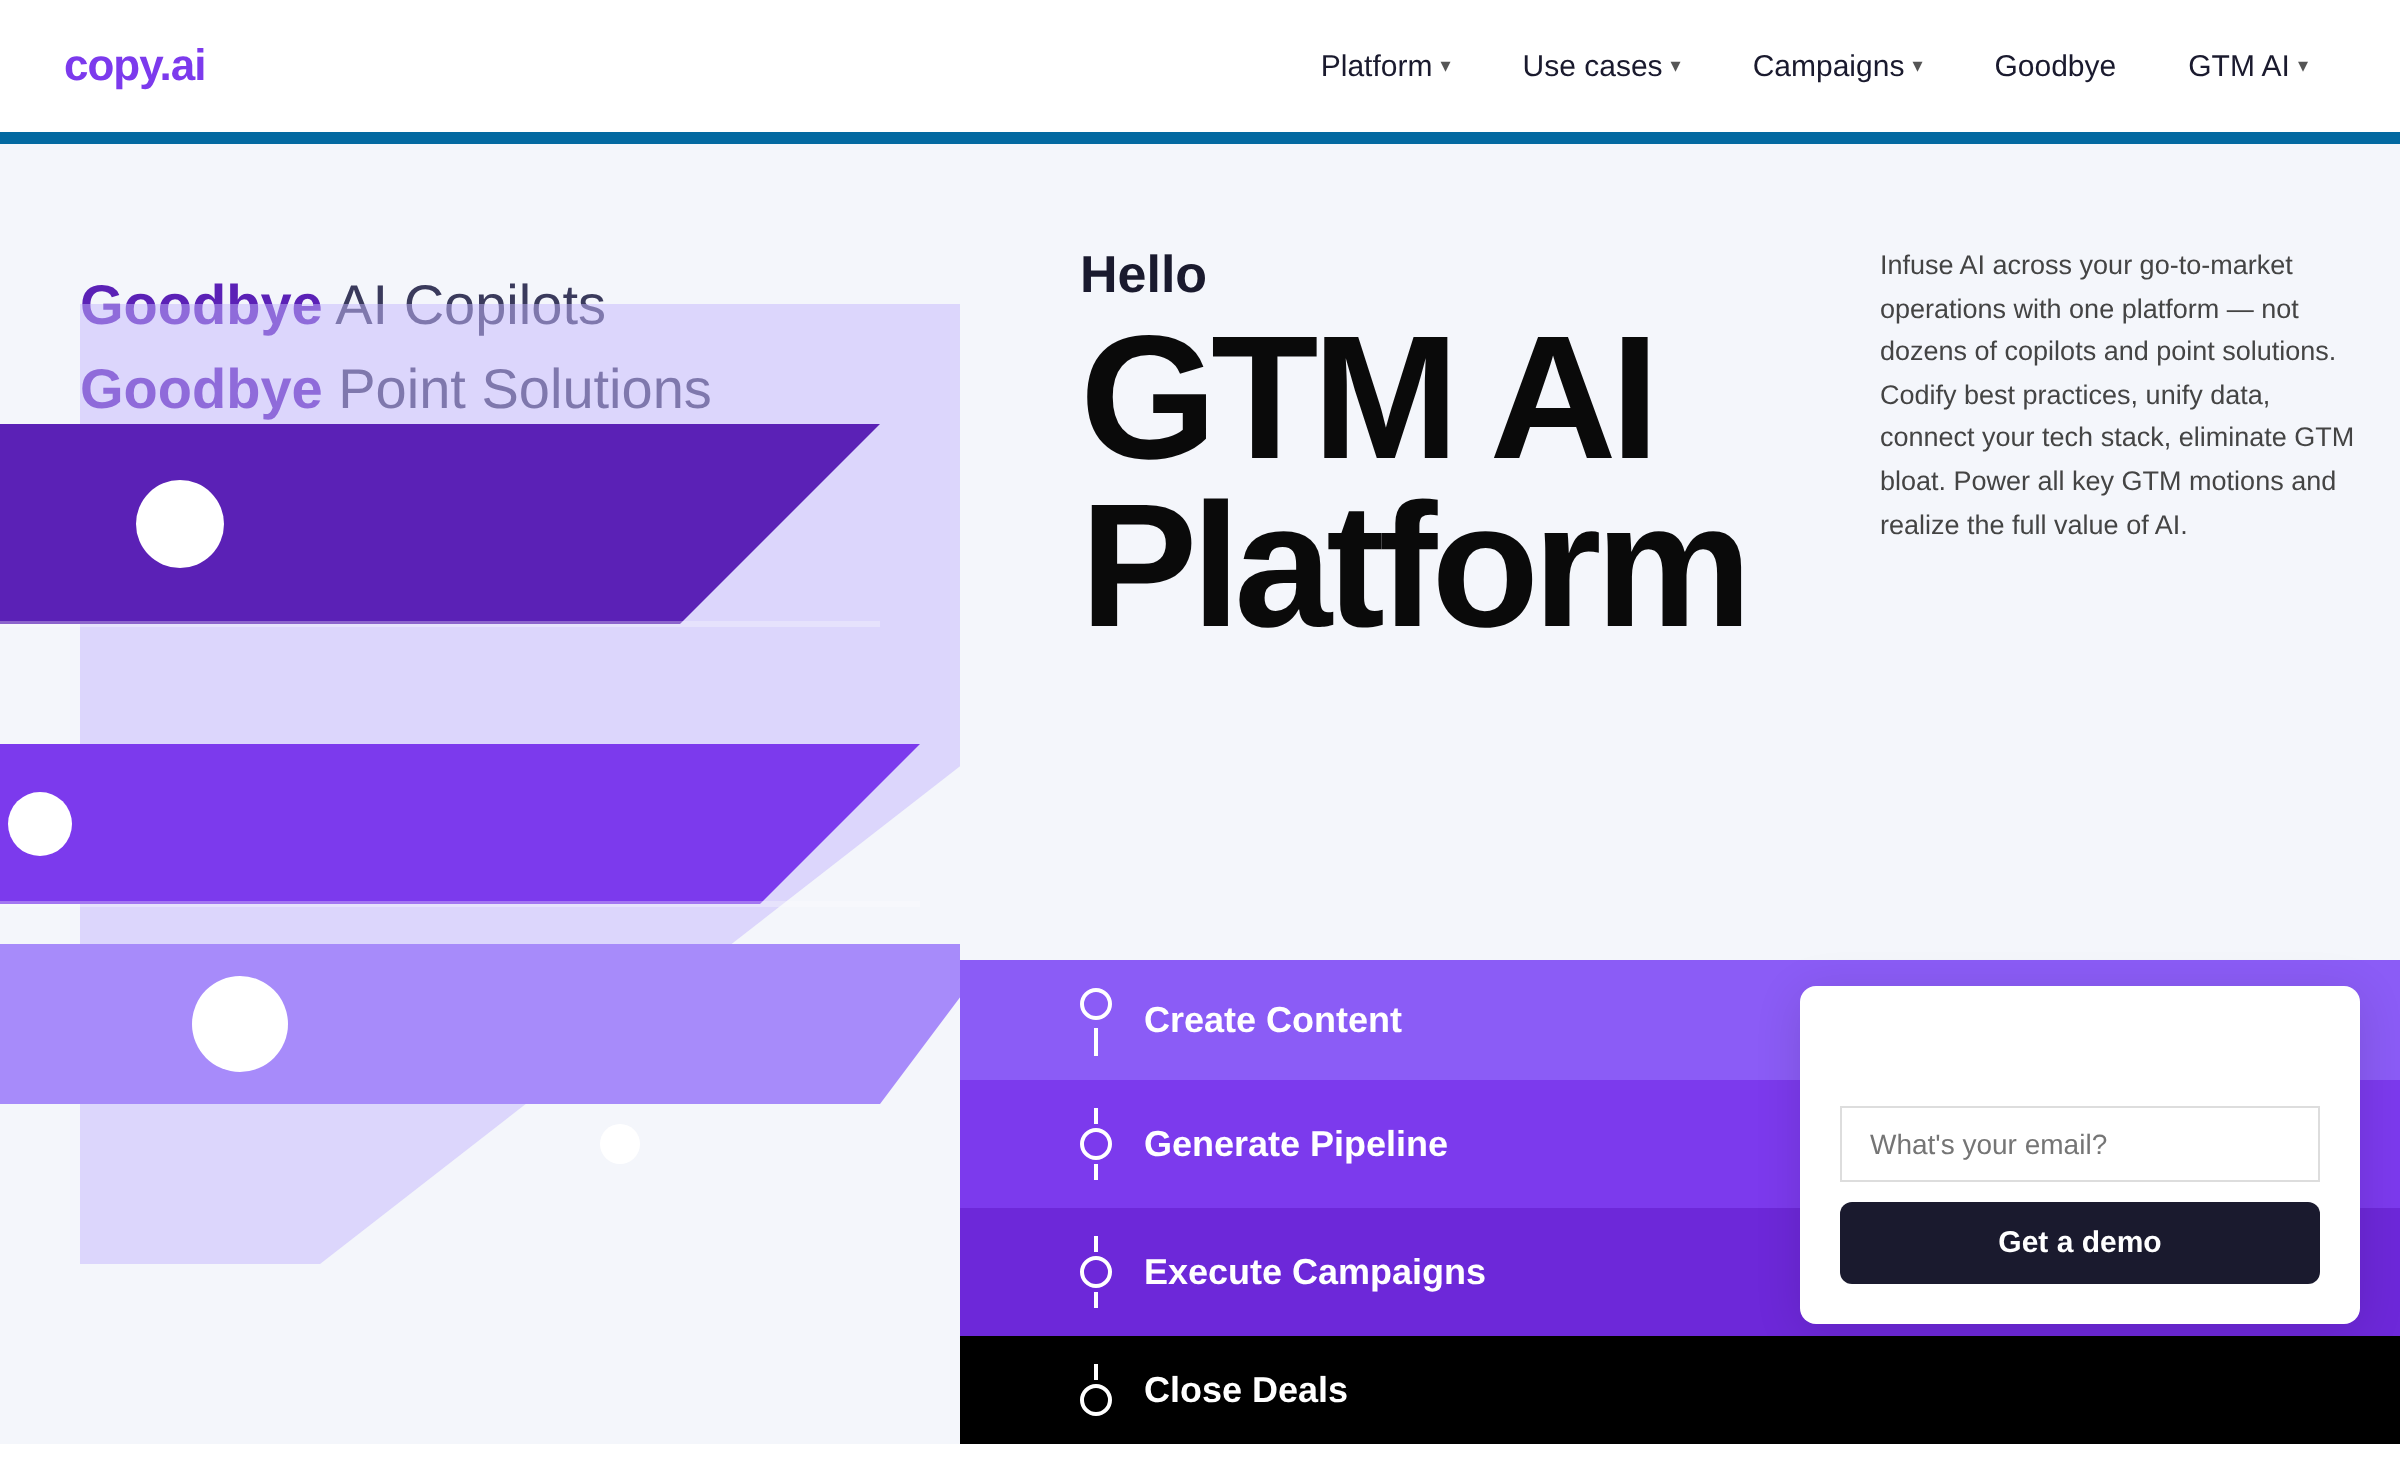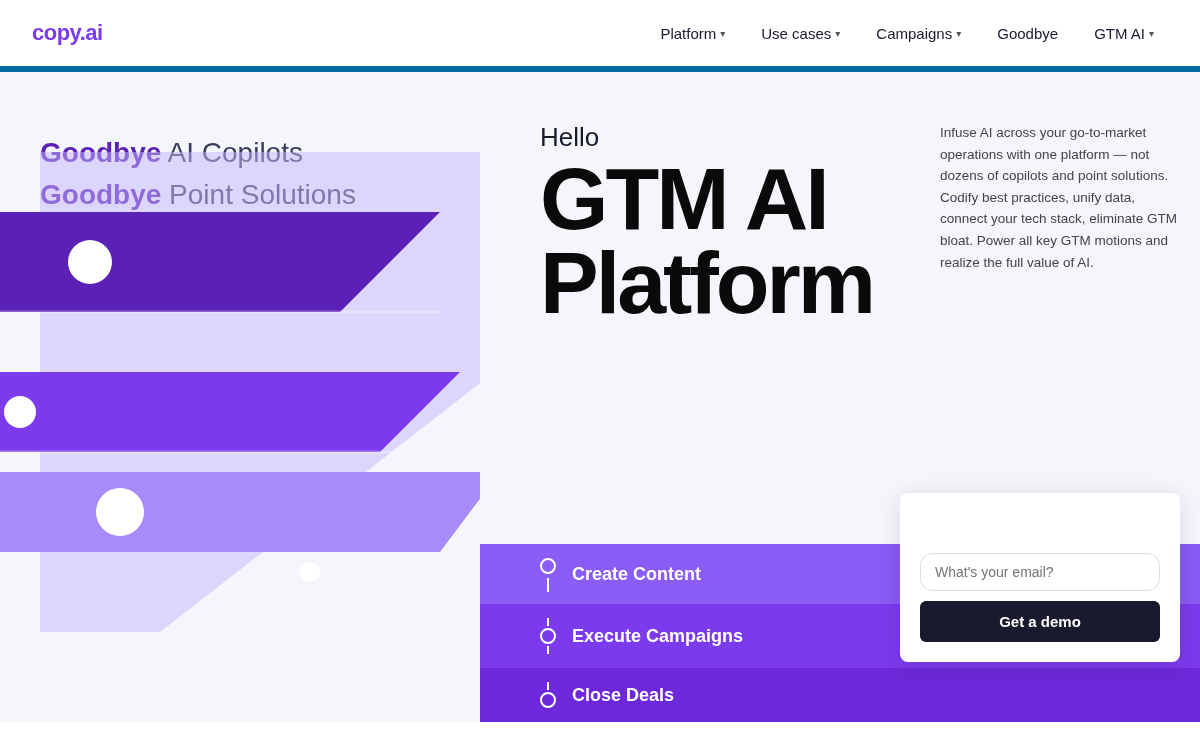--- a/index.html
+++ b/index.html
@@ -83,21 +83,21 @@
     .hero-right {
       flex: 1;
       position: relative;
       background: #f4f6fb;
       padding: 50px 40px 0 60px;
       z-index: 2;
       overflow: hidden;
     }
     .hello-label {
       font-size: 26px;
-      font-weight: 400;
+      font-weight: 700;
       color: #1a1a2e;
       margin-bottom: 4px;
     }
     .gtm-title {
       font-size: 88px;
       font-weight: 900;
       color: #0a0a0a;
       line-height: 0.95;
       letter-spacing: -3px;
       margin-bottom: 0;
@@ -135,21 +135,21 @@
     .item-row {
       display: flex;
       align-items: center;
       padding: 14px 60px;
       gap: 16px;
       position: relative;
     }
     .item-row:nth-child(1) { background: #8b5cf6; }
     .item-row:nth-child(2) { background: #7c3aed; }
     .item-row:nth-child(3) { background: #6d28d9; }
-    .item-row:nth-child(4) { background: #6d28d9; }
+    .item-row:nth-child(4) { background: #000000; }
 
     .item-connector {
       display: flex;
       flex-direction: column;
       align-items: center;
       position: relative;
     }
     .item-dot {
       width: 16px;
       height: 16px;
@@ -180,21 +180,21 @@
       background: #fff;
       padding: 20px;
       border-radius: 8px;
       box-shadow: 0 4px 24px rgba(0,0,0,0.12);
       width: 280px;
       z-index: 20;
     }
     .email-input {
       width: 100%;
       border: 1px solid #ddd;
-      border-radius: 12px;
+      border-radius: 0;
       padding: 10px 14px;
       font-size: 14px;
       color: #999;
       margin-bottom: 10px;
       outline: none;
       margin-top: 40px;
     }
     .demo-btn {
       width: 100%;
       background: #1a1a2e;
@@ -303,20 +303,28 @@
 
     <p class="hero-description">Infuse AI across your go-to-market operations with one platform — not dozens of copilots and point solutions. Codify best practices, unify data, connect your tech stack, eliminate GTM bloat. Power all key GTM motions and realize the full value of AI.</p>
 
     <div class="items-overlay">
       <div class="item-row">
         <div class="item-connector">
           <div class="item-dot"></div>
           <div class="item-line-above" style="height:14px; background:white; width:2px; margin-top:4px;"></div>
         </div>
         <span class="item-text">Create Content</span>
+      </div>
+      <div class="item-row">
+        <div class="item-connector">
+          <div style="width:2px;height:8px;background:white;margin-bottom:2px;"></div>
+          <div class="item-dot"></div>
+          <div style="width:2px;height:8px;background:white;margin-top:2px;"></div>
+        </div>
+        <span class="item-text">Generate Pipeline</span>
       </div>
       <div class="item-row">
         <div class="item-connector">
           <div style="width:2px;height:8px;background:white;margin-bottom:2px;"></div>
           <div class="item-dot"></div>
           <div style="width:2px;height:8px;background:white;margin-top:2px;"></div>
         </div>
         <span class="item-text">Execute Campaigns</span>
       </div>
       <div class="item-row">

